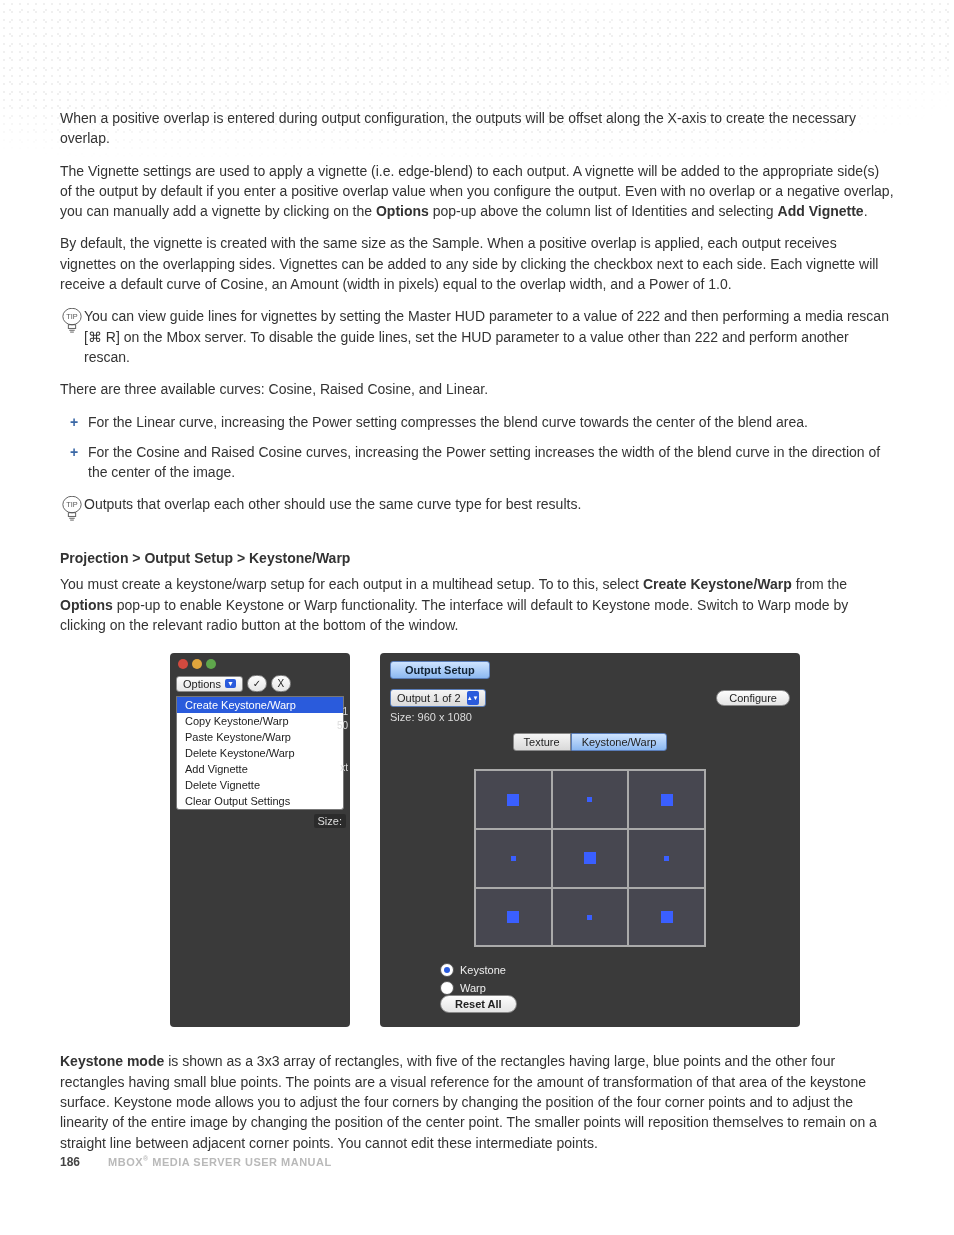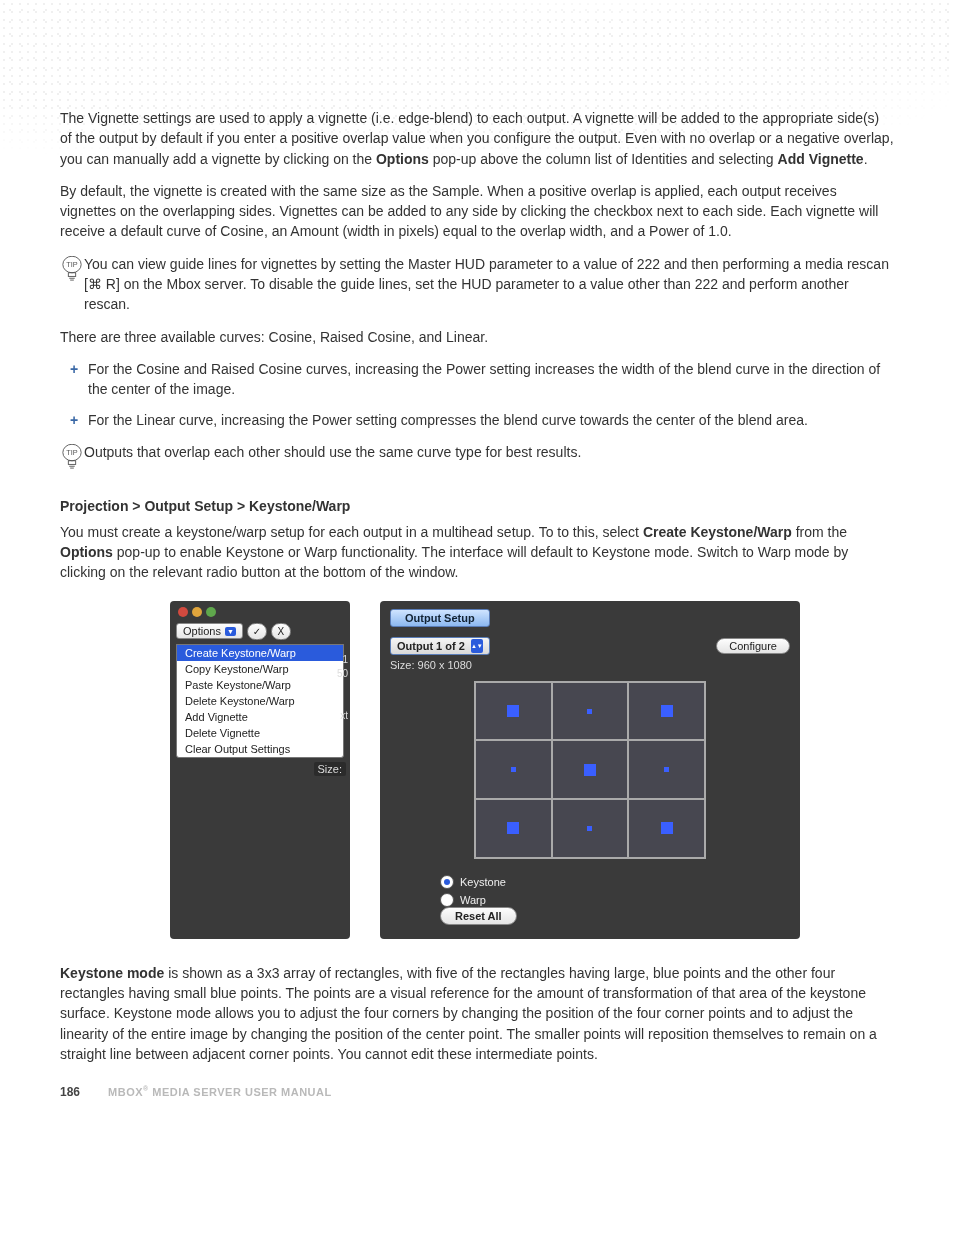--- a/index.html
+++ b/index.html
@@ -183,21 +183,20 @@
   }
   .select-pill {
     background: linear-gradient(#f5f5f5,#d9d9d9);
     border: 1px solid #5a7db8;
     border-radius: 3px;
     color: #222;
     padding: 1px 6px;
     display: inline-flex;
     align-items: center;
     gap: 6px;
-    font-weight: bold;
   }
   .select-pill .arrows {
     background: #2a5bdc;
     color: #fff;
     width: 12px;
     height: 14px;
     display: inline-flex;
     flex-direction: column;
     justify-content: center;
     align-items: center;
@@ -292,20 +291,21 @@
   }
   .footer .mt sup { font-size: 7px; vertical-align: super; }
 </style>
 </head>
 <body>
 
 <div class="bg-texture"></div>
 
 <div class="page">
 
+  <p>When a positive overlap is entered during output configuration, the outputs will be offset along the X-axis to create the necessary overlap.</p>
 
   <p>
     <span>The Vignette settings are used to apply a vignette (i.e. edge-blend) to each output. A vignette will be added to the appropriate side(s) of the output by default if you enter a positive overlap value when you configure the output. Even with no overlap or a negative overlap, you can manually add a vignette by clicking on the </span><b>Options</b><span> pop-up above the column list of Identities and selecting </span><b>Add Vignette</b><span>.</span>
   </p>
 
   <p>By default, the vignette is created with the same size as the Sample. When a positive overlap is applied, each output receives vignettes on the overlapping sides. Vignettes can be added to any side by clicking the checkbox next to each side. Each vignette will receive a default curve of Cosine, an Amount (width in pixels) equal to the overlap width, and a Power of 1.0.</p>
 
   <div class="tip-row">
     <span class="tip-icon">
       <svg viewBox="0 0 24 30">
@@ -315,22 +315,22 @@
         <line x1="9" y1="24" x2="15" y2="24" stroke="#555"></line>
         <line x1="10" y1="26" x2="14" y2="26" stroke="#555"></line>
       </svg>
     </span>
     <div class="tip-text">You can view guide lines for vignettes by setting the Master HUD parameter to a value of 222 and then performing a media rescan [⌘ R] on the Mbox server. To disable the guide lines, set the HUD parameter to a value other than 222 and perform another rescan.</div>
   </div>
 
   <p>There are three available curves: Cosine, Raised Cosine, and Linear.</p>
 
   <ul class="bullet-list">
+    <li>For the Linear curve, increasing the Power setting compresses the blend curve towards the center of the blend area.</li>
     <li>For the Cosine and Raised Cosine curves, increasing the Power setting increases the width of the blend curve in the direction of the center of the image.</li>
-    <li>For the Linear curve, increasing the Power setting compresses the blend curve towards the center of the blend area.</li>
   </ul>
 
   <div class="tip-row">
     <span class="tip-icon">
       <svg viewBox="0 0 24 30">
         <ellipse cx="12" cy="9" rx="10" ry="9" fill="none" stroke="#555"></ellipse>
         <text x="12" y="12" text-anchor="middle" font-size="8" fill="#555">TIP</text>
         <rect x="8" y="18" width="8" height="4" fill="none" stroke="#555"></rect>
         <line x1="9" y1="24" x2="15" y2="24" stroke="#555"></line>
         <line x1="10" y1="26" x2="14" y2="26" stroke="#555"></line>
@@ -385,20 +385,24 @@
         <span class="tab-pill">Output Setup</span>
       </div>
       <div class="row-head">
         <span class="select-pill">
           <span>Output 1 of 2</span>
           <span class="arrows">▲▼</span>
         </span>
         <span class="btn-config">Configure</span>
       </div>
       <div class="size-label">Size: 960 x 1080</div>
+      <div class="subtab-row">
+        <span class="subtab left">Texture</span>
+        <span class="subtab right active">Keystone/Warp</span>
+      </div>
       <div class="grid-outer">
         <div class="ks-grid">
           <div class="ks-cell">
               <div class="sq-big"></div>
             </div>
           <div class="ks-cell">
               <div class="sq-small"></div>
             </div>
           <div class="ks-cell">
               <div class="sq-big"></div>

